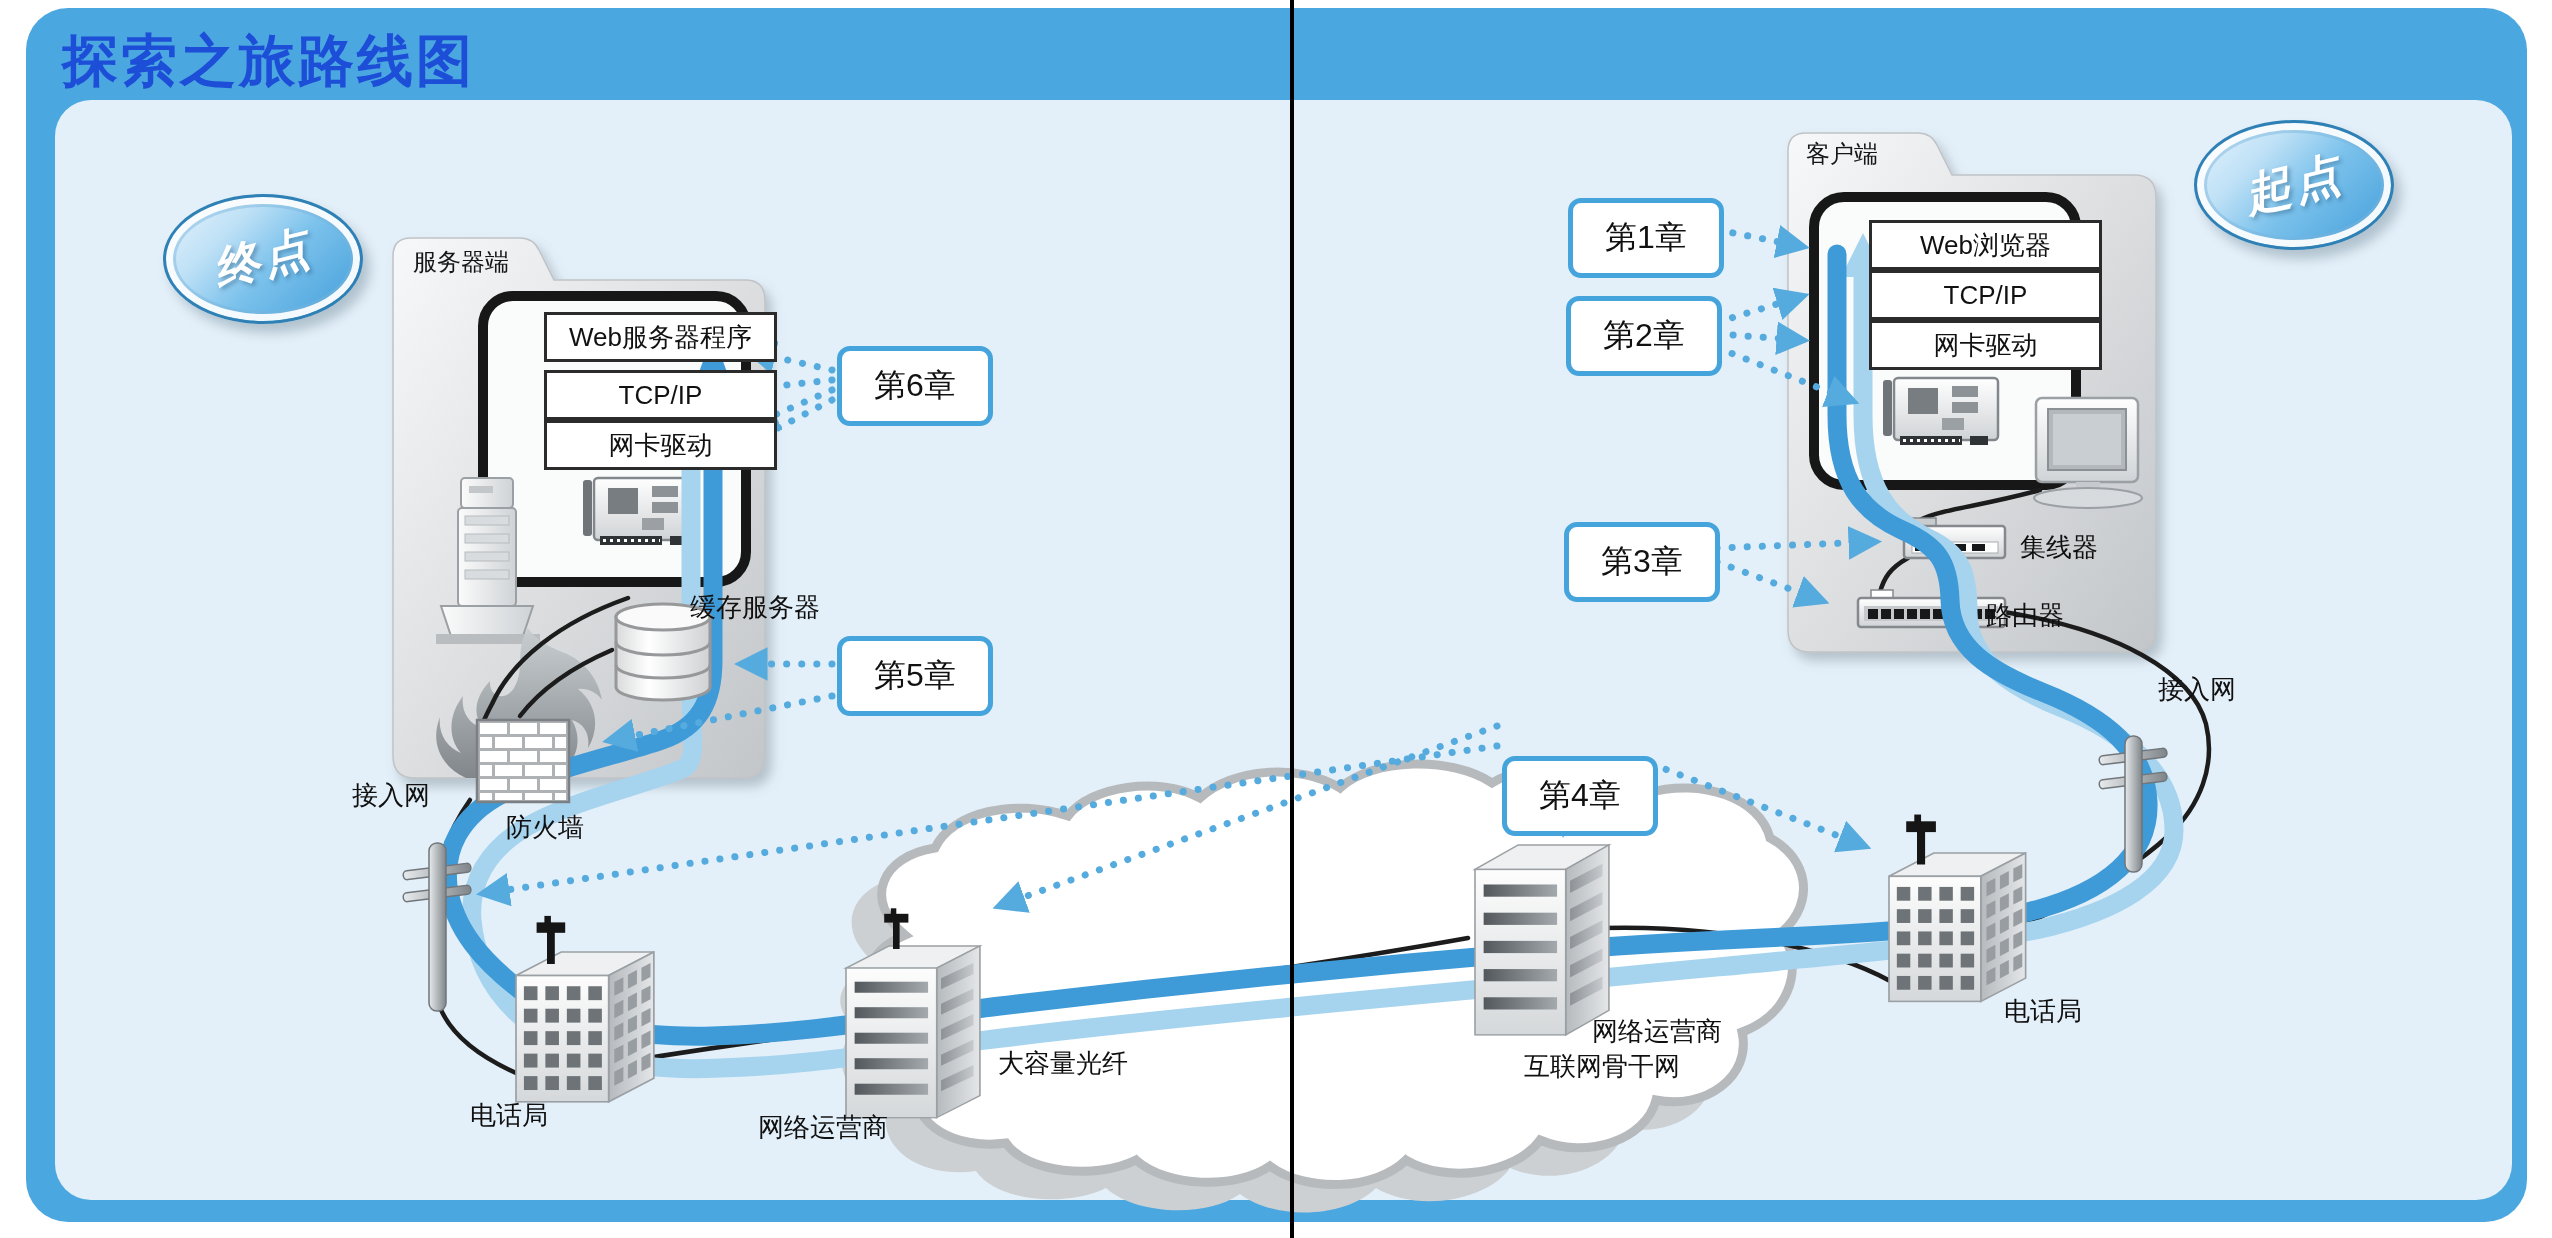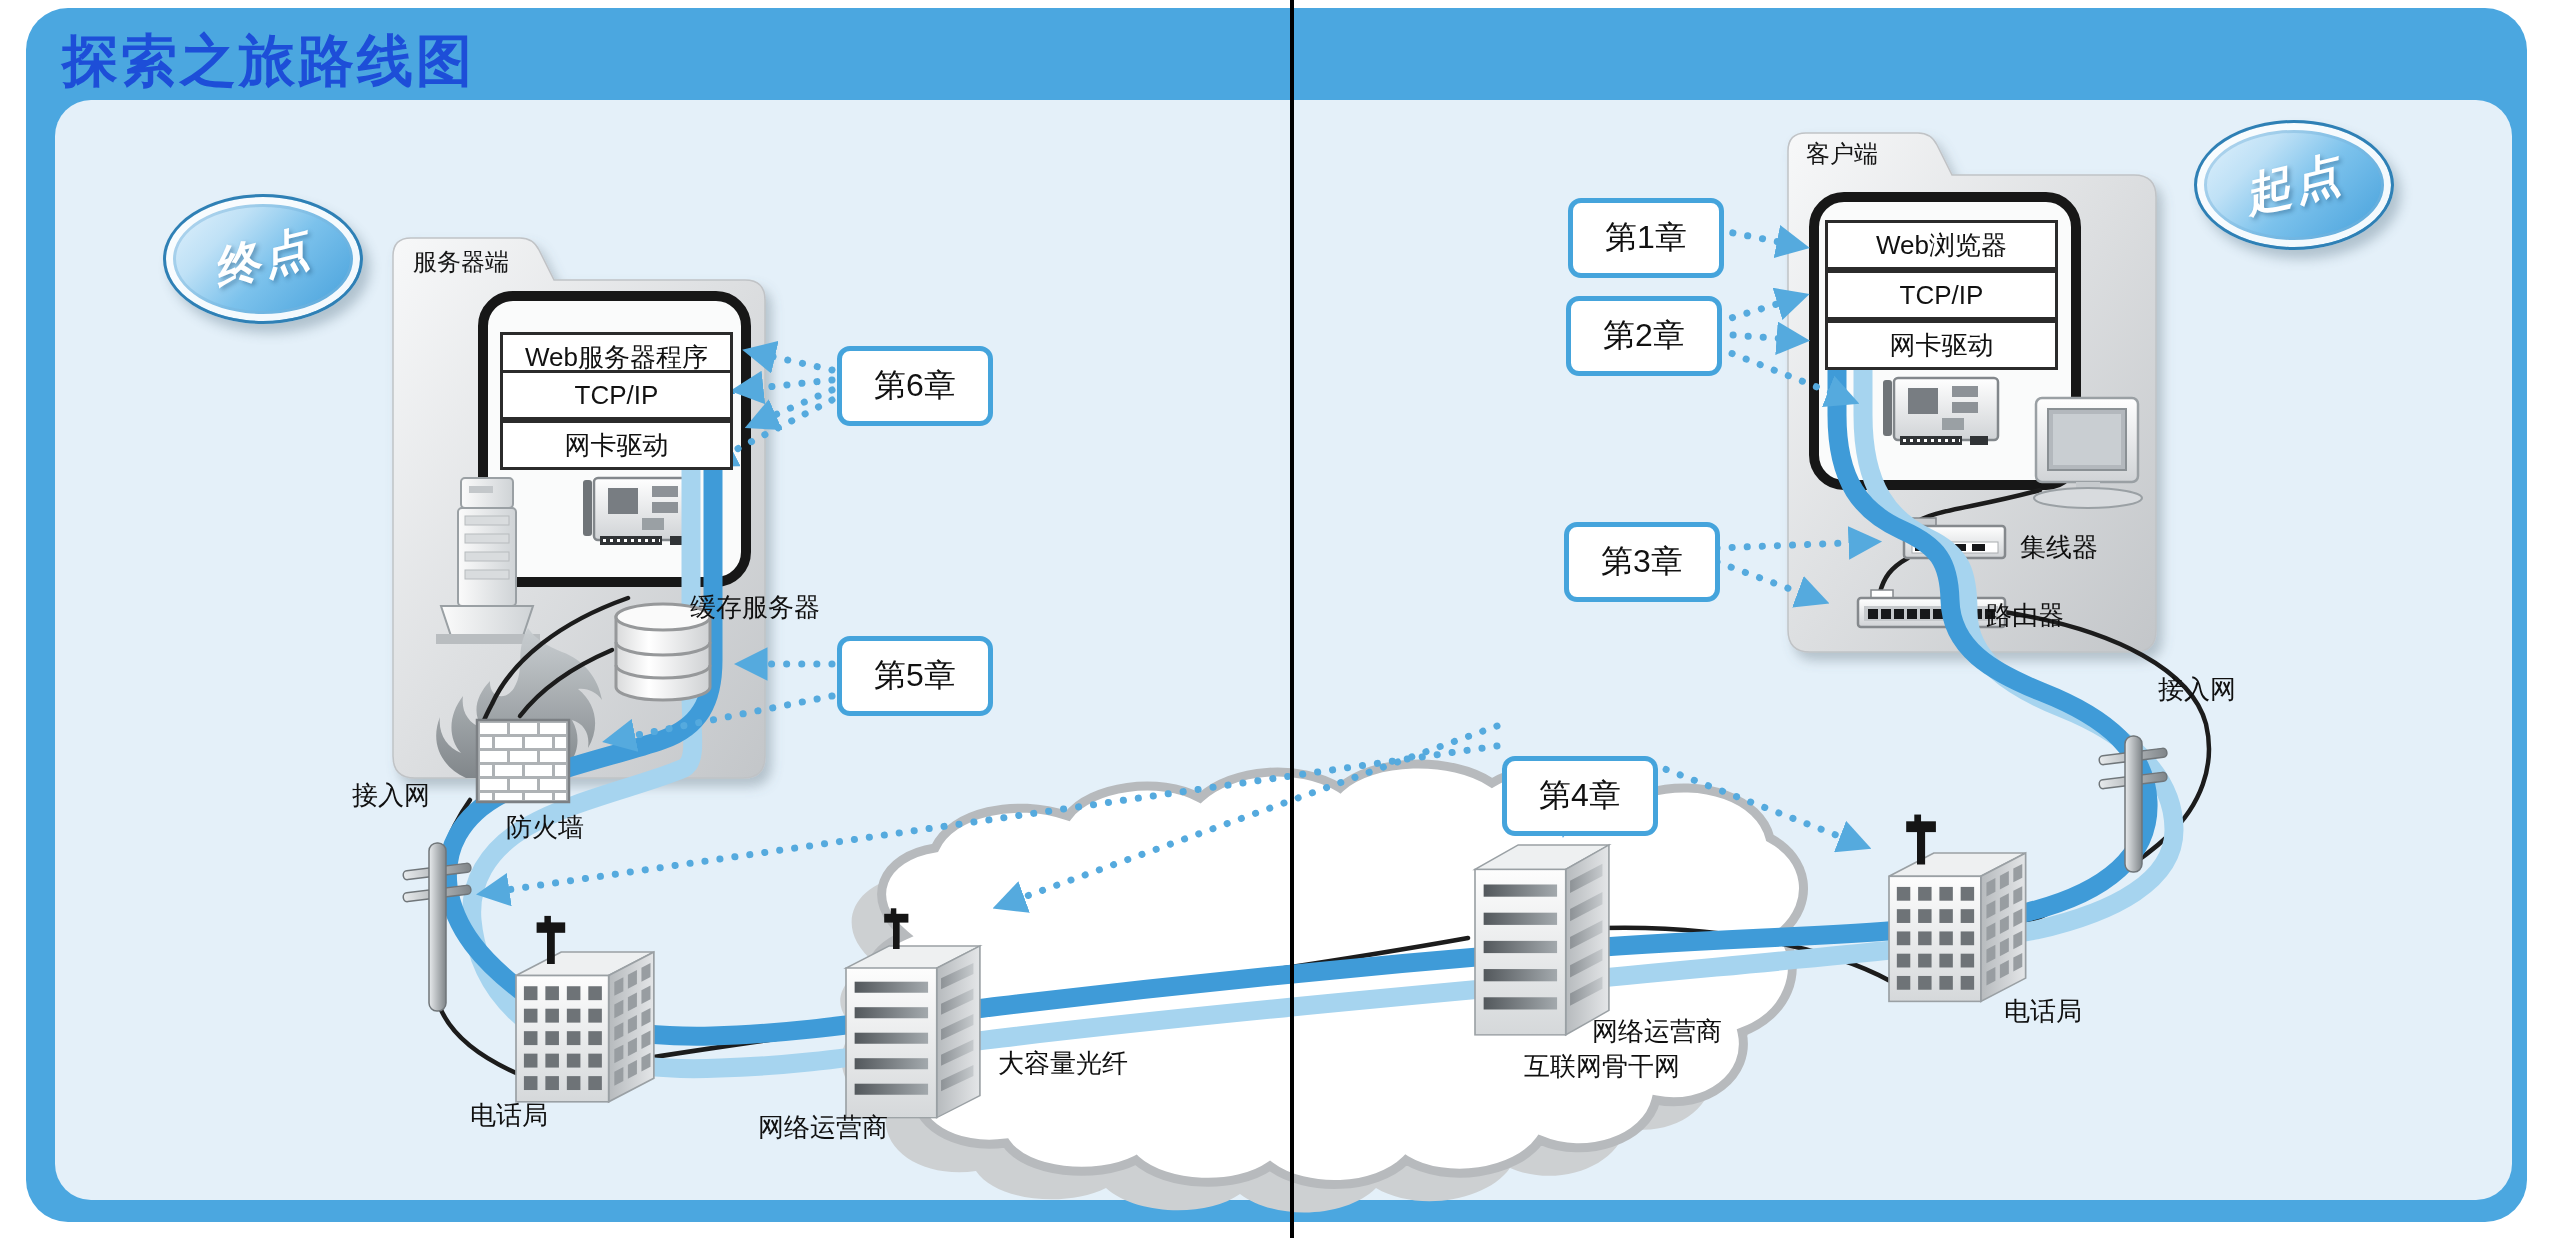--- a/index.html
+++ b/index.html
@@ -7,21 +7,21 @@
        font-family:"Liberation Sans","DejaVu Sans",sans-serif;}
   .abs{position:absolute;}
   #frame{left:26px;top:8px;width:2501px;height:1214px;background:#4ba7e0;border-radius:42px;}
   #panel{left:55px;top:100px;width:2457px;height:1100px;background:#e4f0f9;border-radius:36px;}
   #title{left:62px;top:24px;font-size:56px;font-weight:900;color:#1d4ed8;letter-spacing:3px;white-space:nowrap;}
   #divider{left:1290px;top:0;width:4px;height:1238px;background:#000;}
   svg.layer{left:0;top:0;width:2552px;height:1238px;}
   .lbl{position:absolute;font-size:26px;color:#101010;white-space:nowrap;}
   .folder-lbl{font-size:24px;color:#161616;}
   .stackbox{position:absolute;background:#fff;border:3px solid #2b2b2b;display:flex;
-            align-items:center;justify-content:center;font-size:26px;color:#111;}
+            align-items:center;justify-content:center;font-size:26px;color:#111;margin-left:44px;}
   .callout{position:absolute;width:146px;height:70px;background:#fff;border:5px solid #45a4dc;
            border-radius:13px;display:flex;align-items:center;justify-content:center;
            font-size:32px;color:#111;}
   .badge{position:absolute;width:194px;height:124px;border-radius:50%;
          border:3px solid #2f80b5;
          background:linear-gradient(135deg,#e9f5fd 0%,#bfe1f6 30%,#7cc2ec 55%,#3f9cd9 100%);
          box-shadow:inset 0 0 0 7px rgba(255,255,255,.92), inset 0 0 0 10px rgba(120,180,220,.45), 7px 9px 12px rgba(60,90,110,.30);
          display:flex;align-items:center;justify-content:center;}
   .badge span{color:#fff;font-size:46px;font-weight:bold;font-style:italic;
               transform:rotate(-14deg);text-shadow:2px 3px 4px rgba(30,80,120,.45);letter-spacing:4px;}
@@ -362,21 +362,21 @@
   <div class="badge abs" style="left:163px;top:194px;">
     <span>终点</span>
   </div>
   <div class="badge abs" style="left:2194px;top:120px;">
     <span>起点</span>
   </div>
 
   <div class="lbl folder-lbl" style="left:413px;top:246px;">服务器端</div>
   <div class="lbl folder-lbl" style="left:1806px;top:138px;">客户端</div>
 
-  <div class="stackbox" style="left:500px;top:332px;width:227px;height:44px;">Web服务器程序</div>
+  <div class="stackbox" style="left:500px;top:312px;width:227px;height:44px;">Web服务器程序</div>
   <div class="stackbox" style="left:500px;top:370px;width:227px;height:44px;">TCP/IP</div>
   <div class="stackbox" style="left:500px;top:420px;width:227px;height:44px;">网卡驱动</div>
 
   <div class="stackbox" style="left:1825px;top:220px;width:227px;height:44px;">Web浏览器</div>
   <div class="stackbox" style="left:1825px;top:270px;width:227px;height:44px;">TCP/IP</div>
   <div class="stackbox" style="left:1825px;top:320px;width:227px;height:44px;">网卡驱动</div>
 
   <div class="callout" style="left:1568px;top:198px;">第1章</div>
   <div class="callout" style="left:1566px;top:296px;">第2章</div>
   <div class="callout" style="left:1564px;top:522px;">第3章</div>

